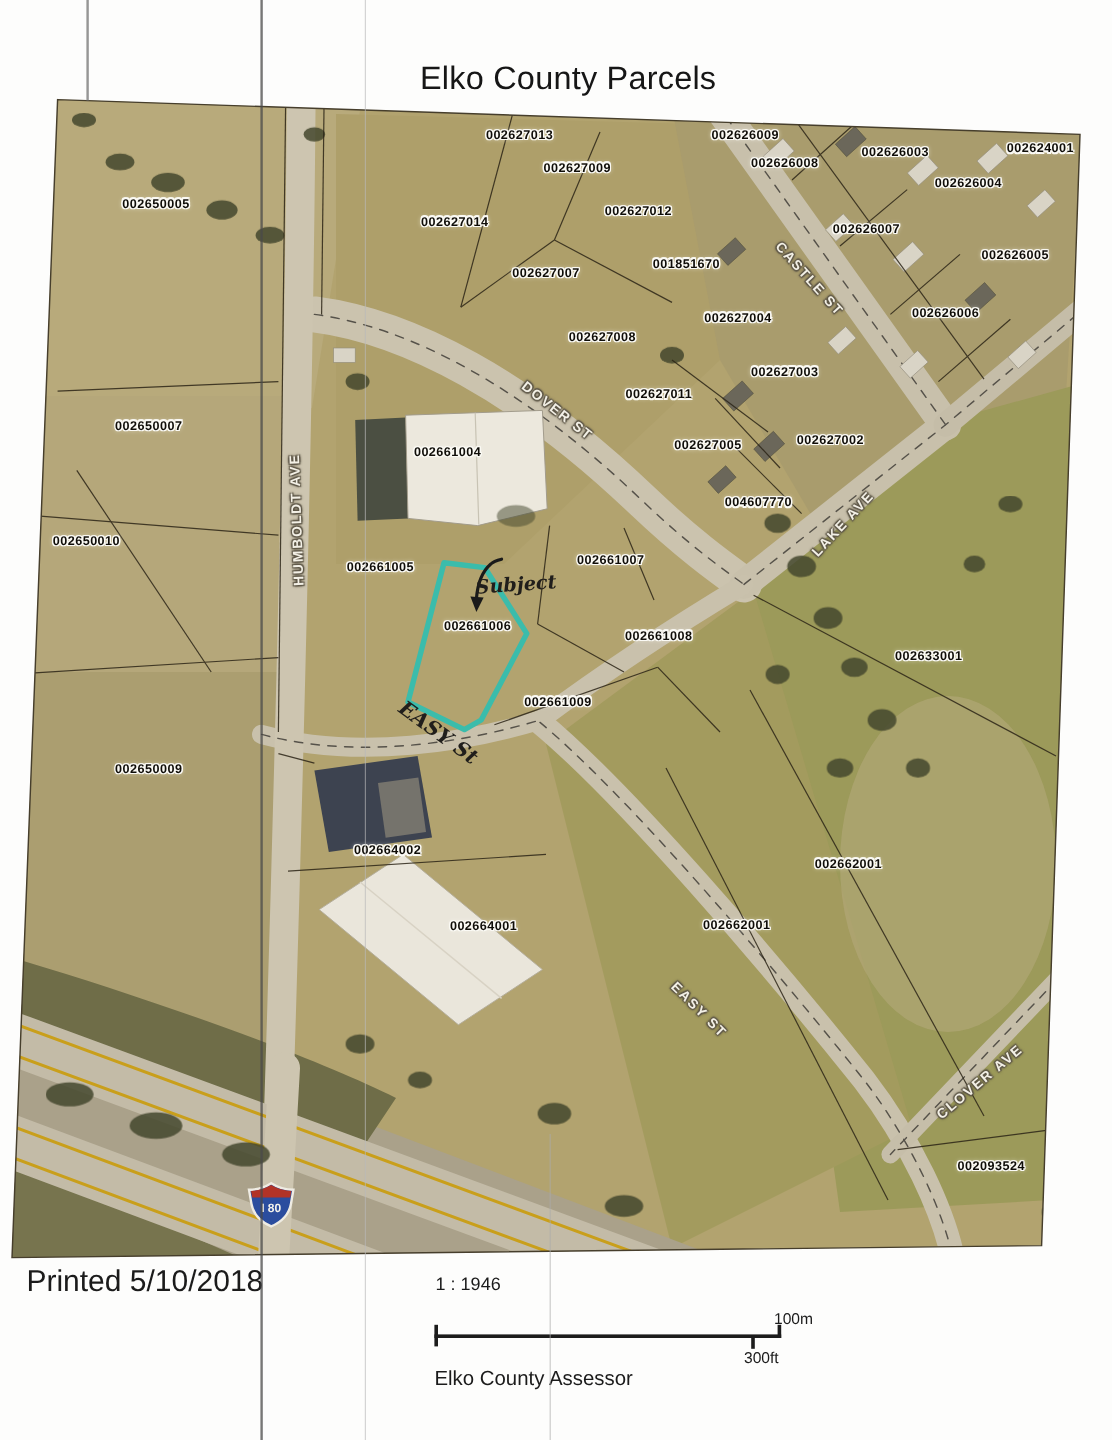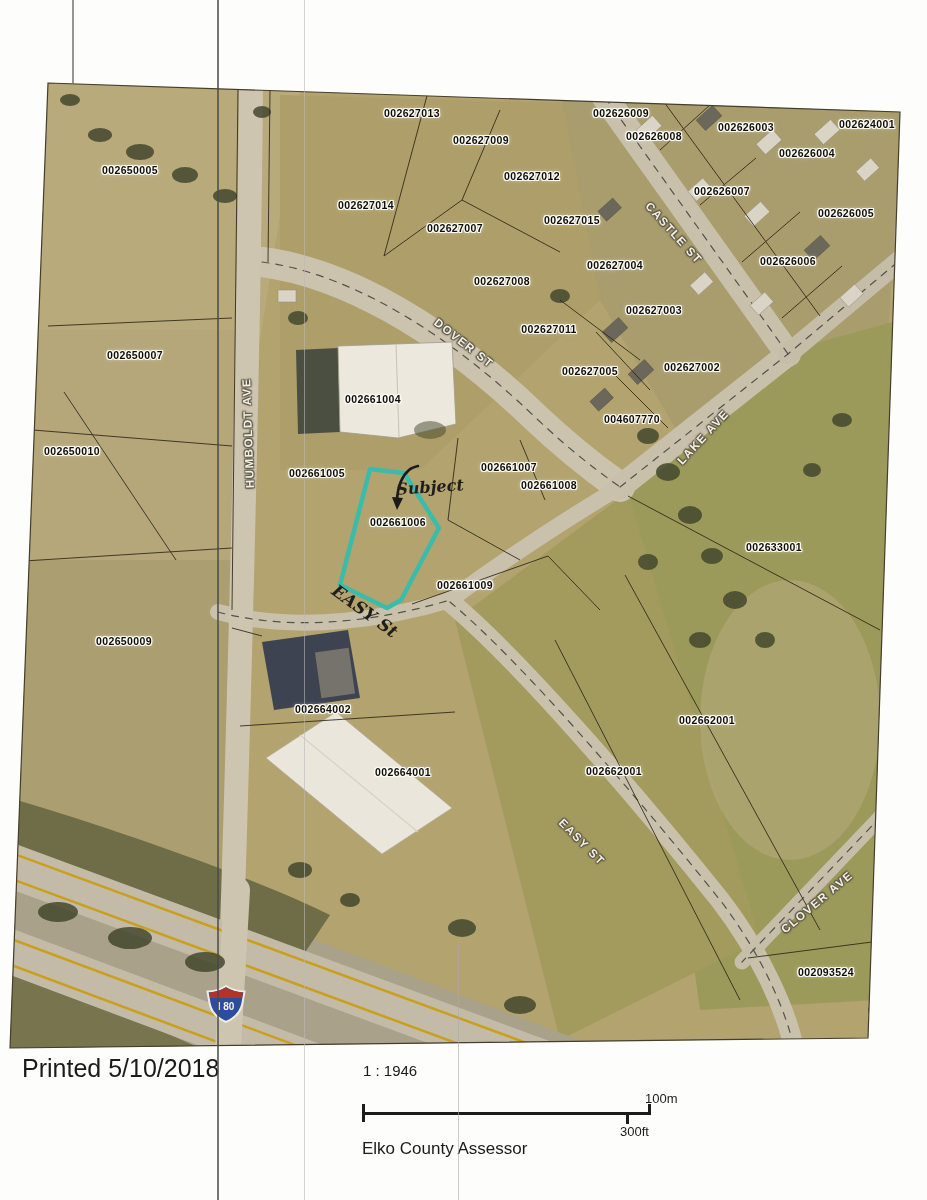--- a/index.html
+++ b/index.html
@@ -32,20 +32,21 @@
   #bar-line{left:362px;top:1112px;width:289px;height:2.5px;}
   #bar-tick-left{left:362px;top:1104px;width:2.5px;height:18px;}
   #bar-tick-right{left:648px;top:1104px;width:2.5px;height:11px;}
   #bar-tick-ft{left:626px;top:1113px;width:2.5px;height:11px;}
 </style>
 </head>
 <body>
 
 <div id="page">
 
+  <div id="map-title">Elko County Parcels</div>
 
   <svg id="aerial" width="927" height="1200" viewBox="0 0 927 1200">
     <defs>
       <clipPath id="mapclip">
           <polygon points="48,83 900,112 868,1038 10,1048"></polygon>
         </clipPath>
     </defs>
 
     <g clip-path="url(#mapclip)">
 
@@ -190,48 +191,48 @@
       <g>
         <path d="M418,466 C414,467 411,468 409,470 C402,476 398,486 397,499" fill="none" stroke="#1a1a1a" stroke-width="2.6" stroke-linecap="round"></path>
         <polygon points="392,497 397,510 403,498" fill="#1a1a1a"></polygon>
       </g>
     </g>
 
     <polygon points="48,83 900,112 868,1038 10,1048" fill="none" stroke="#463e2c" stroke-width="1.2"></polygon>
   </svg>
 
   <div id="label-layer">
-      <div class="parcel-label" style="left: 412px; top: 113px;">002627013</div>
+      <div class="parcel-label" style="left: 433px; top: 113px;">002627013</div>
       <div class="parcel-label" style="left: 621px; top: 113px;">002626009</div>
       <div class="parcel-label" style="left: 746px; top: 127px;">002626003</div>
       <div class="parcel-label" style="left: 867px; top: 124px;">002624001</div>
       <div class="parcel-label" style="left: 481px; top: 140px;">002627009</div>
       <div class="parcel-label" style="left: 654px; top: 136px;">002626008</div>
       <div class="parcel-label" style="left: 807px; top: 153px;">002626004</div>
       <div class="parcel-label" style="left: 130px; top: 170px;">002650005</div>
-      <div class="parcel-label" style="left: 366px; top: 185px; margin-top: 20px;">002627014</div>
+      <div class="parcel-label" style="left: 379px; top: 185px;">002627014</div>
       <div class="parcel-label" style="left: 532px; top: 176px;">002627012</div>
       <div class="parcel-label" style="left: 722px; top: 191px;">002626007</div>
       <div class="parcel-label" style="left: 846px; top: 213px;">002626005</div>
-      <div class="parcel-label" style="left: 572px; top: 220px;">002627015</div>
+      <div class="parcel-label" style="left: 572px; top: 220px;">001851670</div>
       <div class="parcel-label" style="left: 455px; top: 228px;">002627007</div>
       <div class="parcel-label" style="left: 788px; top: 261px;">002626006</div>
       <div class="parcel-label" style="left: 615px; top: 265px;">002627004</div>
       <div class="parcel-label" style="left: 502px; top: 281px;">002627008</div>
       <div class="parcel-label" style="left: 654px; top: 310px;">002627003</div>
       <div class="parcel-label" style="left: 549px; top: 329px;">002627011</div>
-      <div class="parcel-label" style="left: 135px; top: 355px;">002650007</div>
+      <div class="parcel-label" style="left: 124px; top: 355px;">002650007</div>
       <div class="parcel-label" style="left: 590px; top: 371px;">002627005</div>
       <div class="parcel-label" style="left: 692px; top: 367px;">002627002</div>
-      <div class="parcel-label" style="left: 367px; top: 399px; padding-left: 12px;">002661004</div>
+      <div class="parcel-label" style="left: 367px; top: 377px; padding-left: 12px;">002661004</div>
       <div class="parcel-label" style="left: 632px; top: 419px;">004607770</div>
       <div class="parcel-label" style="left: 72px; top: 451px;">002650010</div>
       <div class="parcel-label" style="left: 489px; top: 467px; padding-left: 40px;">002661007</div>
       <div class="parcel-label" style="left: 317px; top: 473px;">002661005</div>
-      <div class="parcel-label" style="left: 533px; top: 485px; padding-left: 32px;">002661008</div>
+      <div class="parcel-label" style="left: 533px; top: 530px; padding-left: 32px;">002661008</div>
       <div class="parcel-label" style="left: 398px; top: 522px;">002661006</div>
       <div class="parcel-label" style="left: 774px; top: 547px;">002633001</div>
       <div class="parcel-label" style="left: 465px; top: 585px;">002661009</div>
       <div class="parcel-label" style="left: 124px; top: 641px;">002650009</div>
       <div class="parcel-label" style="left: 323px; top: 709px;">002664002</div>
       <div class="parcel-label" style="left: 707px; top: 720px;">002662001</div>
       <div class="parcel-label" style="left: 403px; top: 772px;">002664001</div>
       <div class="parcel-label" style="left: 614px; top: 771px;">002662001</div>
       <div class="parcel-label" style="left: 826px; top: 972px;">002093524</div>
       <div class="street-label" style="left: 674px; top: 233px; transform: translate(-50%, -50%) rotate(48deg);">CASTLE ST</div>

